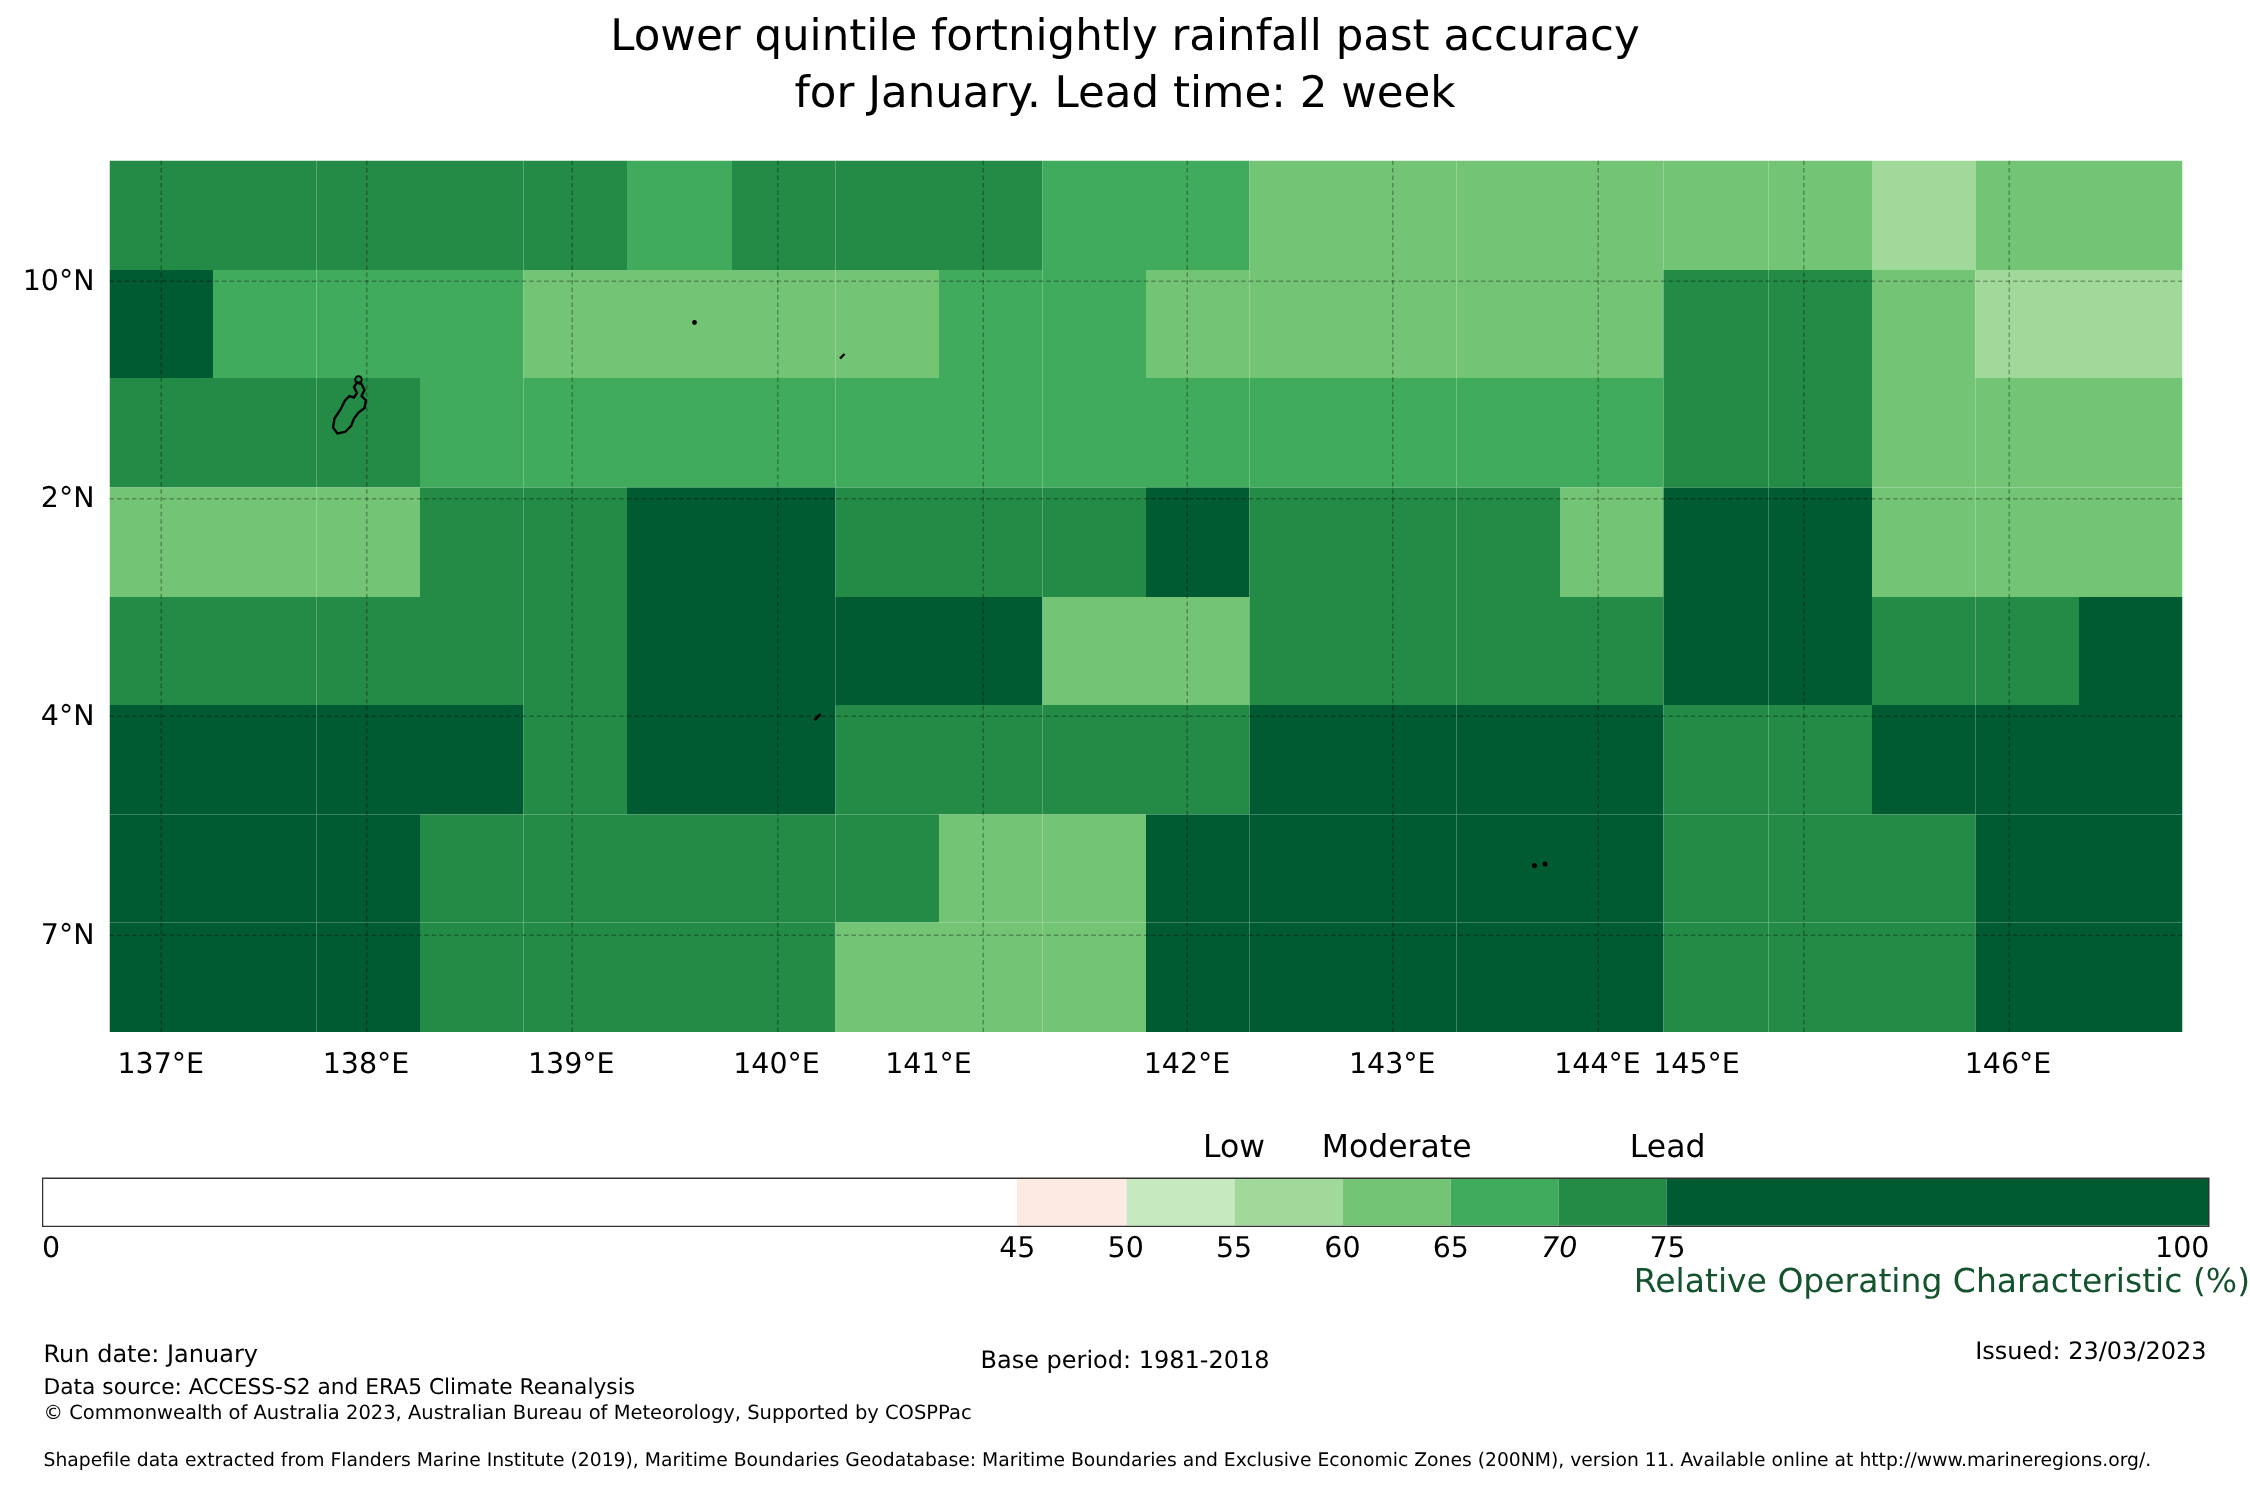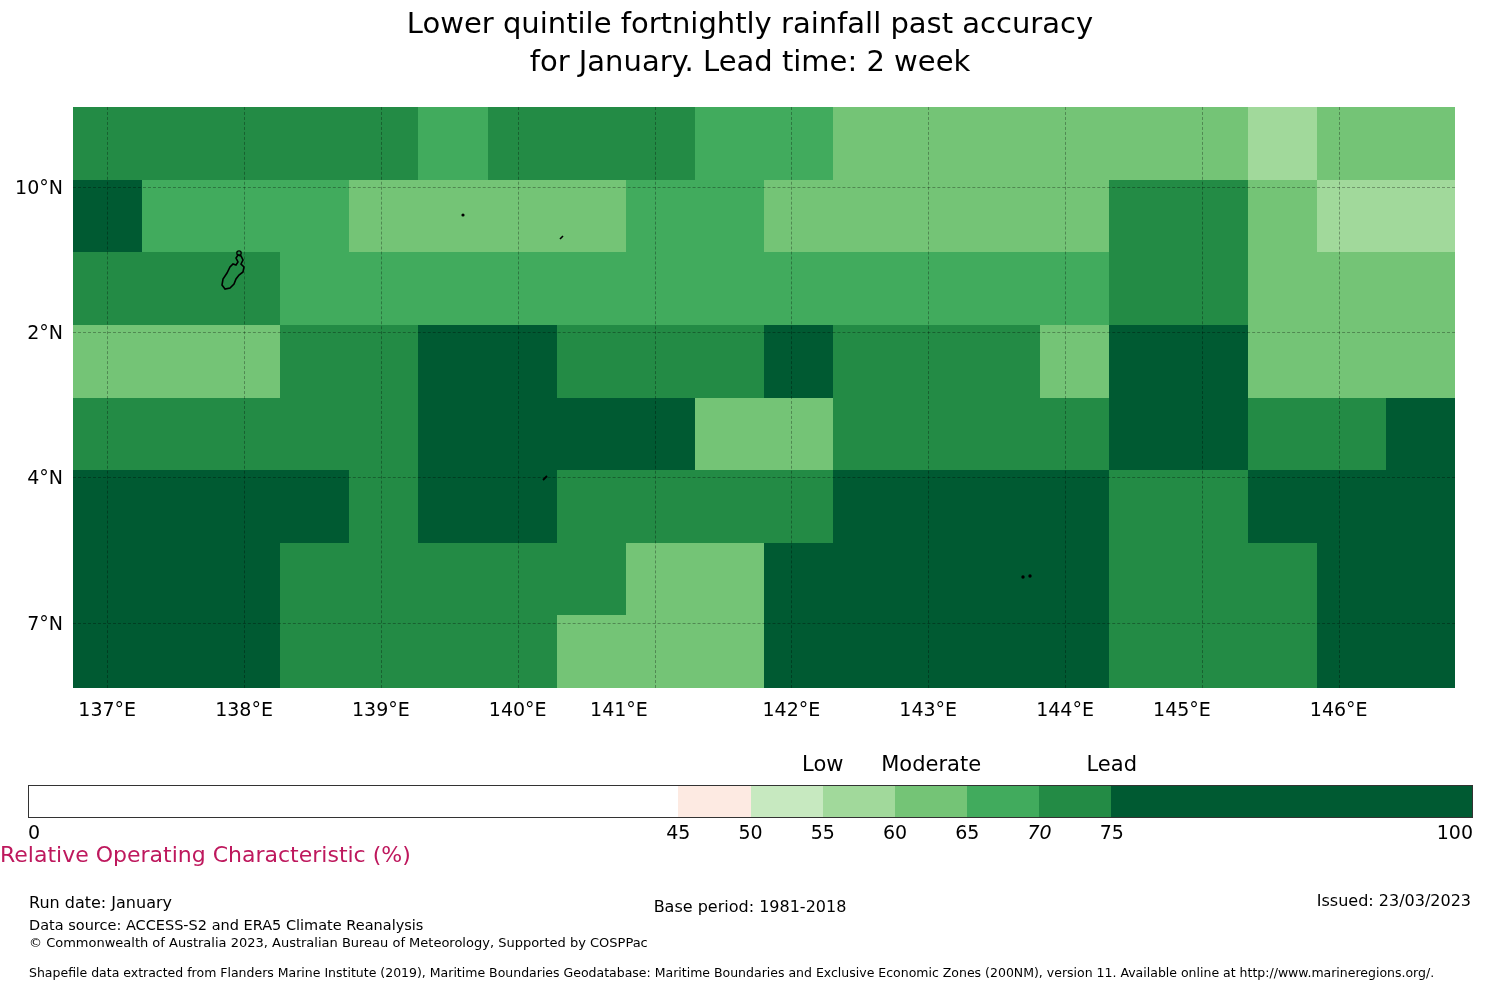--- a/index.html
+++ b/index.html
@@ -40,22 +40,22 @@
     position:absolute;top:36px;font-size:19px;color:#000;
     transform:translateX(-50%);white-space:nowrap;
   }
   .cb-tick.first{transform:translateX(0);}
   .cb-tick.last{transform:translateX(-100%);}
   .cb-cat{
     position:absolute;top:-33px;font-size:21px;color:#000;
     transform:translateX(-50%);white-space:nowrap;
   }
   #cb-label{
-    position:absolute;left:0;top:842px;width:1500px;text-align:left;
-    font-size:22px;color:#be185d;
+    position:absolute;left:0;top:842px;width:1500px;text-align:right;
+    font-size:22px;color:#14532d;
   }
   
   #run-date{position:absolute;left:29px;top:893px;font-size:16px;}
   #base-period{position:absolute;left:0;top:897px;width:1500px;text-align:center;font-size:16px;}
   #issued{position:absolute;right:29px;top:891px;font-size:16px;}
   #datasource{position:absolute;left:29px;top:917px;font-size:14.5px;}
   #copyright{position:absolute;left:29px;top:935px;font-size:13px;}
   #shapefile{position:absolute;left:29px;top:965px;font-size:12.5px;}
 </style>
 </head>
@@ -258,21 +258,21 @@
 
 <div id="xticks">
     <div class="xtick" style="left: 107.208px;">137°E</div>
     <div class="xtick" style="left: 244.04px; text-align: center;">138°E</div>
     <div class="xtick" style="left: 380.871px;">139°E</div>
     <div class="xtick" style="left: 517.703px;">140°E</div>
     <div class="xtick" style="left: 619px;">141°E</div>
     <div class="xtick" style="left: 791.366px;">142°E</div>
     <div class="xtick" style="left: 928.198px;">143°E</div>
     <div class="xtick" style="left: 1065.03px;">144°E</div>
-    <div class="xtick" style="left: 1182px;">145°E</div>
+    <div class="xtick" style="left: 1131px;">145°E</div>
     <div class="xtick" style="left: 1338.69px;">146°E</div>
   </div>
 <div id="yticks">
     <div class="ytick" style="top: 186.887px;">10°N</div>
     <div class="ytick" style="top: 332.137px;">2°N</div>
     <div class="ytick" style="top: 477.387px;">4°N</div>
     <div class="ytick" style="top: 622.637px;">7°N</div>
   </div>
 
 <div id="cb-wrap">

